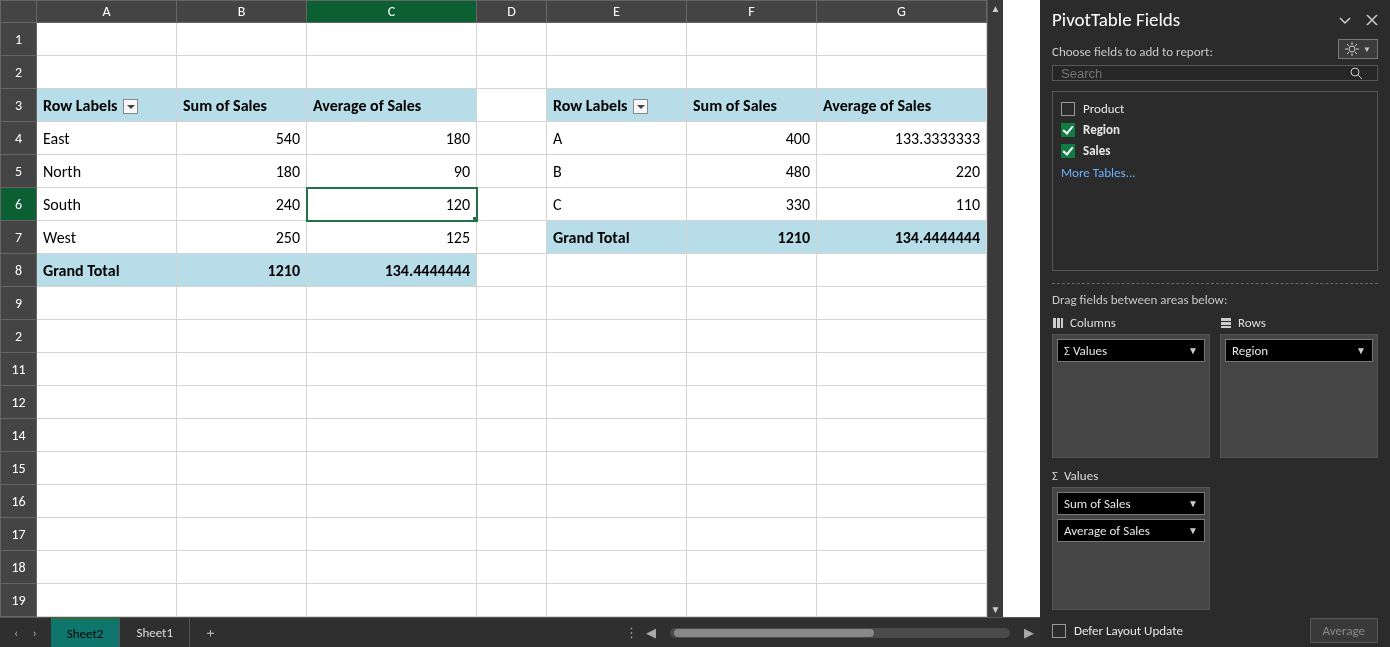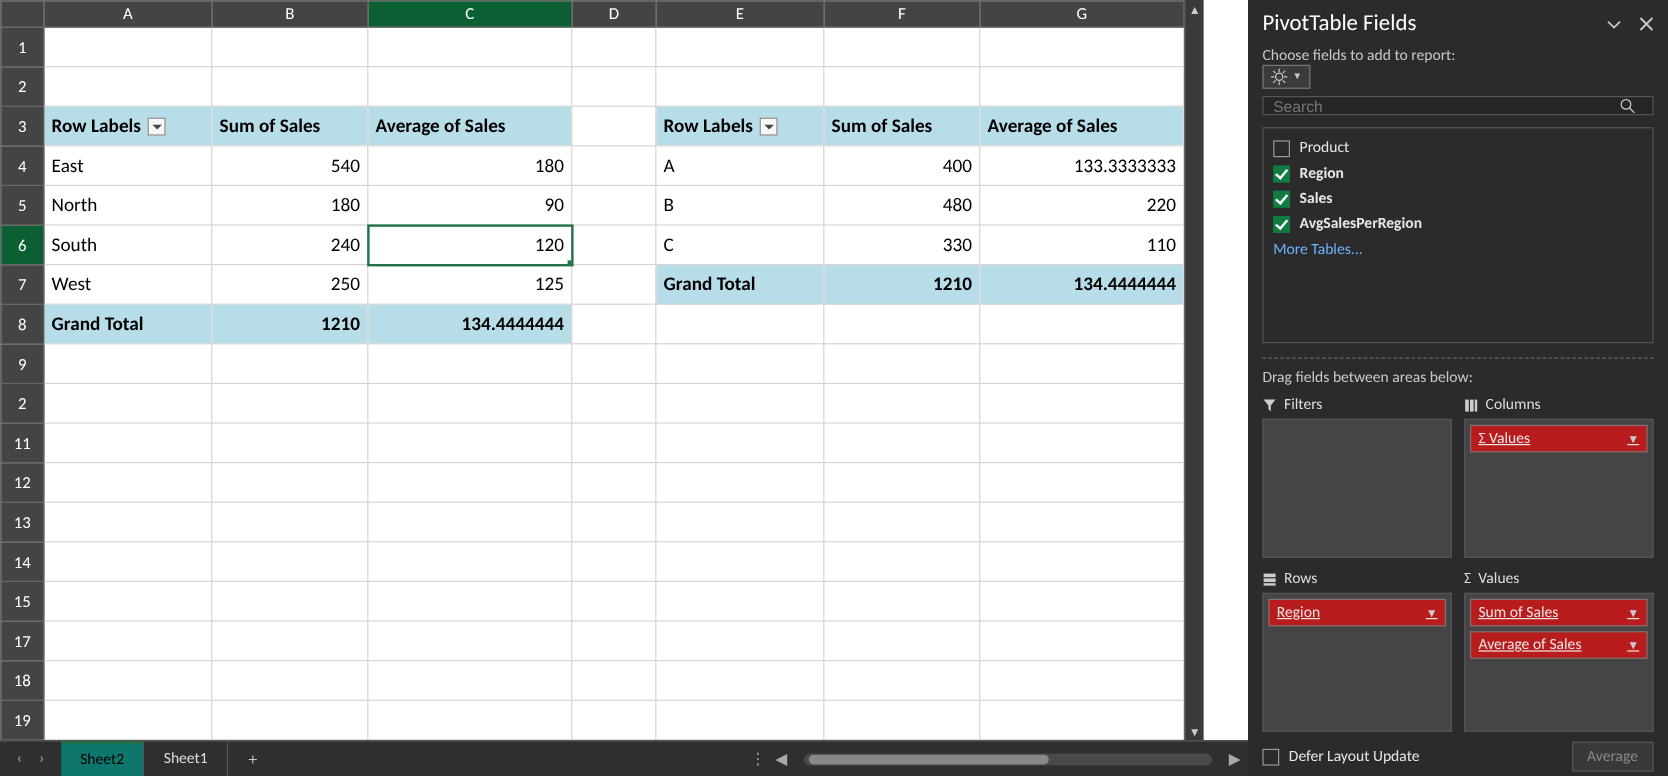--- a/index.html
+++ b/index.html
@@ -48,39 +48,39 @@
   .tab.active{background:#0f766e;color:#000;border-top:2px solid var(--cell-sel);}
   .tab-add{padding:0 14px;display:flex;align-items:center;color:#ccc;}
   .tabbar .hscroll{flex:1;display:flex;align-items:center;justify-content:flex-end;padding:0 6px;gap:8px;color:#aaa;}
   .hscroll-track{flex:1;max-width:340px;height:10px;background:#4a4a4a;border-radius:5px;margin:0 6px;position:relative;}
   .hscroll-thumb{position:absolute;left:4px;top:1px;bottom:1px;width:200px;background:#888;border-radius:4px;}
   
   .panel{flex:1;background:var(--panel-bg);color:var(--panel-fg);display:flex;flex-direction:column;font-size:13px;padding:8px 12px 4px 12px;}
   .panel-title-row{display:flex;align-items:center;justify-content:space-between;margin-bottom:8px;}
   .panel-title{font-size:19px;color:#fff;}
   .panel-title-row .icons{display:flex;gap:14px;align-items:center;color:#ccc;}
-  .panel-sub-row{display:flex;align-items:flex-start;justify-content:space-between;margin-bottom:6px;color:var(--panel-muted);flex-direction:column;}
+  .panel-sub-row{display:flex;align-items:flex-end;justify-content:space-between;margin-bottom:6px;color:var(--panel-muted);}
   .gear-btn{border:1px solid #777;padding:2px 6px;display:flex;align-items:center;gap:4px;background:var(--panel-bg2);}
   .search-row{display:flex;align-items:center;border:1px solid var(--panel-border);background:#262626;height:16px;margin-bottom:10px;}
   .search-row input{flex:1;background:transparent;border:none;outline:none;color:#ddd;padding:0 8px;font-size:13px;}
   .search-row .sicon{width:28px;text-align:center;color:#ccc;}
   .field-box{border:1px solid var(--panel-border);padding:6px 8px 8px 8px;min-height:180px;margin-bottom:8px;}
   .field-item{display:flex;align-items:center;gap:8px;padding:3px 0;}
   .field-item.bold{font-weight:700;}
   .chk{width:14px;height:14px;border:1px solid #999;display:inline-flex;align-items:center;justify-content:center;background:#2b2b2b;}
   .chk.checked{background:#107c41;border-color:#107c41;}
   .chk.checked::after{content:"";width:4px;height:8px;border:solid #fff;border-width:0 2px 2px 0;transform:rotate(40deg);margin-top:-2px;}
   .more-tables{color:#6cb2ff;padding-top:4px;}
   .divider-dot{border-top:1px dashed #666;margin:4px 0 8px 0;}
   .drag-label{color:var(--panel-muted);margin-bottom:8px;}
   .areas{display:grid;grid-template-columns:1fr 1fr;grid-template-rows:1fr 1fr;gap:10px;flex:1;min-height:220px;}
   .area{display:flex;flex-direction:column;}
   .area-title{display:flex;align-items:center;gap:6px;font-size:13px;color:#ddd;margin-bottom:4px;}
   .area-box{flex:1;background:var(--panel-bg3);border:1px solid var(--panel-border);padding:4px;min-height:80px;}
-  .area-item{background:#b91c1c;border:1px solid #777;padding:3px 6px;display:flex;align-items:center;justify-content:space-between;margin-bottom:4px;text-decoration:underline;}
+  .area-item{background:#000000;border:1px solid #777;padding:3px 6px;display:flex;align-items:center;justify-content:space-between;margin-bottom:4px;}
   .area-item .dd{font-size:10px;color:#ccc;}
   .panel-footer{display:flex;align-items:center;justify-content:space-between;padding-top:8px;}
   .update-btn{border:1px solid #555;background:#393939;color:#888;padding:4px 12px;}
   svg{display:block;}
 </style>
 </head>
 <body>
 
 <div class="app">
 
@@ -224,41 +224,41 @@
               <th class="rowhdr">12</th>
               <td class="cell"></td>
               <td class="cell"></td>
               <td class="cell"></td>
               <td class="cell"></td>
               <td class="cell"></td>
               <td class="cell"></td>
               <td class="cell"></td>
             </tr>
             <tr>
-              <th class="rowhdr">13</th>
-              <td class="cell"></td>
-              <td class="cell"></td>
-              <td class="cell"></td>
-              <td class="cell"></td>
-              <td class="cell"></td>
-              <td class="cell"></td>
-              <td class="cell"></td>
-            </tr>
-            <tr>
               <th class="rowhdr">14</th>
               <td class="cell"></td>
               <td class="cell"></td>
               <td class="cell"></td>
               <td class="cell"></td>
               <td class="cell"></td>
               <td class="cell"></td>
               <td class="cell"></td>
             </tr>
             <tr>
               <th class="rowhdr">15</th>
+              <td class="cell"></td>
+              <td class="cell"></td>
+              <td class="cell"></td>
+              <td class="cell"></td>
+              <td class="cell"></td>
+              <td class="cell"></td>
+              <td class="cell"></td>
+            </tr>
+            <tr>
+              <th class="rowhdr">16</th>
               <td class="cell"></td>
               <td class="cell"></td>
               <td class="cell"></td>
               <td class="cell"></td>
               <td class="cell"></td>
               <td class="cell"></td>
               <td class="cell"></td>
             </tr>
             <tr>
               <th class="rowhdr">17</th>
@@ -373,42 +373,27 @@
           <span>Product</span>
         </div>
         <div class="field-item bold">
           <span class="chk checked"></span>
           <span>Region</span>
         </div>
         <div class="field-item bold">
           <span class="chk checked"></span>
           <span>Sales</span>
         </div>
-        <div class="field-item bold">
-          <span class="chk checked"></span>
-          <span>AvgSalesPerRegion</span>
-        </div>
         <div class="more-tables">More Tables...</div>
       </div>
 
     <div class="divider-dot"></div>
     <div class="drag-label">Drag fields between areas below:</div>
 
     <div class="areas">
-      <div class="area">
-        <div class="area-title">
-            <span>
-              <svg width="12" height="12" viewBox="0 0 12 12">
-                <path d="M1 1 H11 L7 6 V11 L5 9 V6 Z" fill="#ccc"></path>
-              </svg>
-            </span>
-            <span>Filters</span>
-          </div>
-        <div class="area-box" id="area-filters"></div>
-      </div>
       <div class="area">
         <div class="area-title">
             <span>
               <svg width="12" height="12" viewBox="0 0 12 12">
                 <rect x="1" y="1" width="3" height="10" fill="#ccc"></rect>
                 <rect x="5" y="1" width="3" height="10" fill="#ccc"></rect>
                 <rect x="9" y="1" width="2" height="10" fill="#ccc"></rect>
               </svg>
             </span>
             <span>Columns</span>

